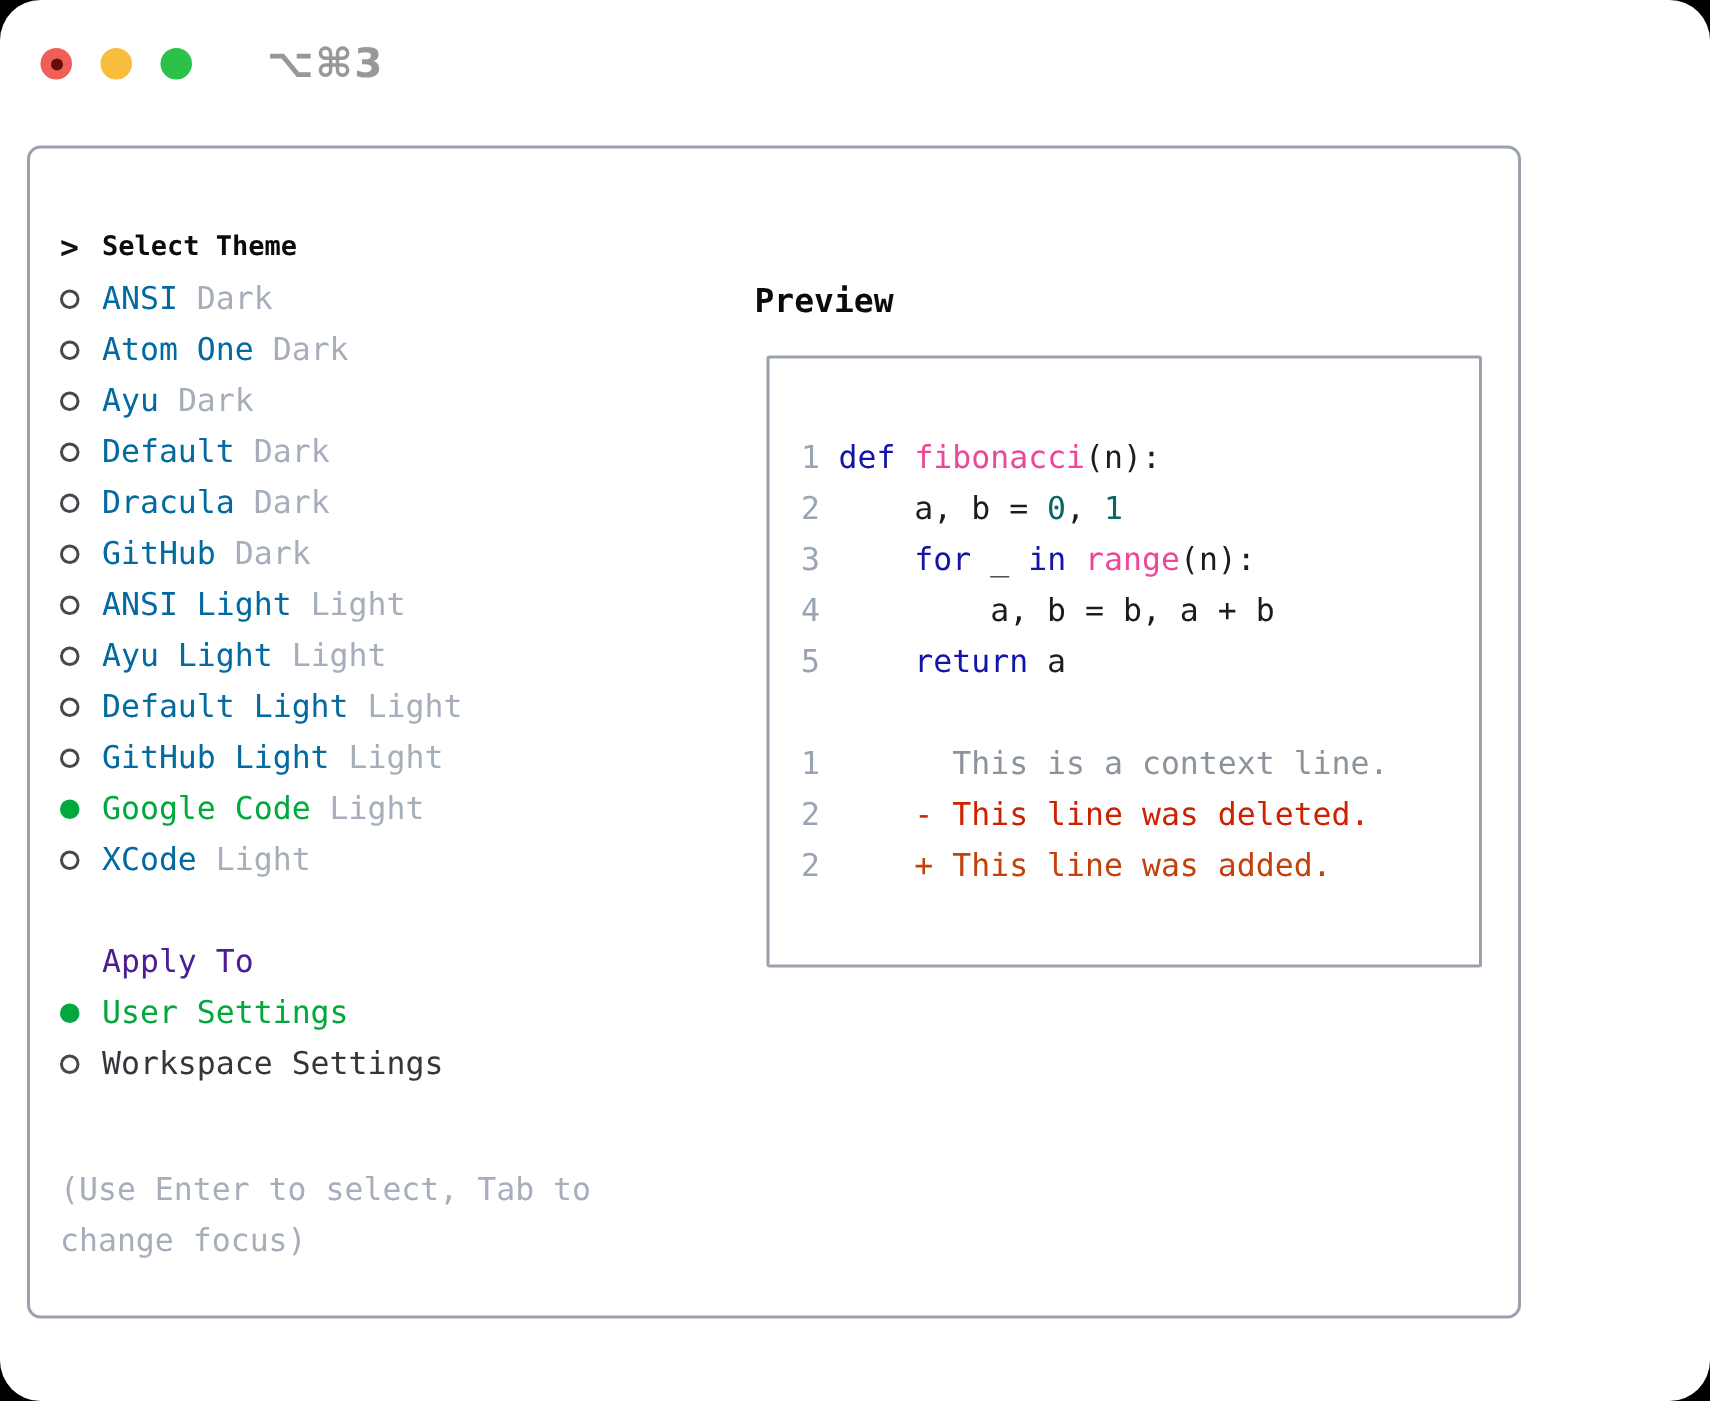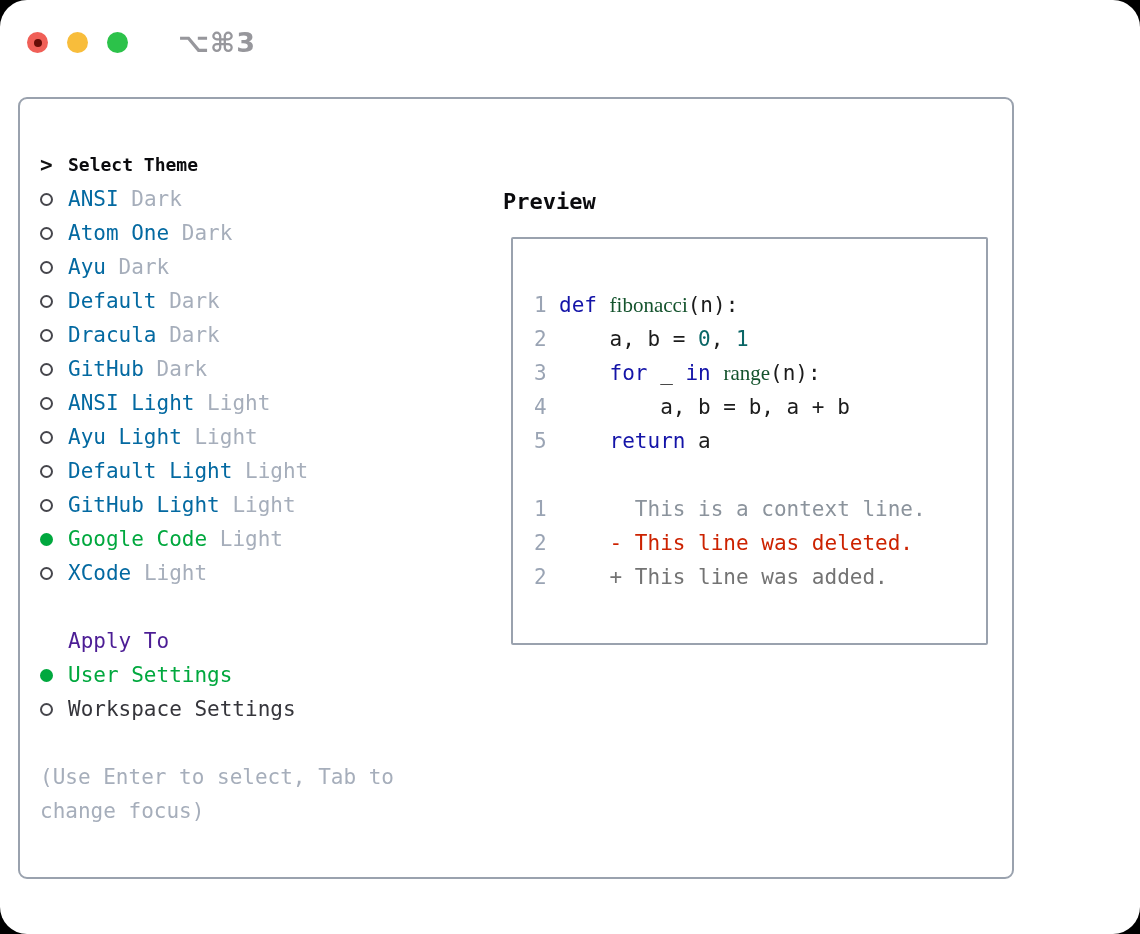--- a/index.html
+++ b/index.html
@@ -77,21 +77,21 @@
   }
   .ring.filled{background:#00a83e;border-color:#00a83e;}
   .theme-name{color:#0369a1;}
   .theme-name.selected{color:#00a83e;}
   .theme-tag{color:#a6aebb;}
   .spacer-row{height:34px;}
   .apply-title{color:#4c1d95;}
   .option-label{color:#35353b;}
   .option-label.selected{color:#00a83e;}
   .hint{
-    margin-top:0;
+    margin-top:16px;
     width:412px;
     color:#a6aebb;
     font-size:21px;line-height:34px;
   }
   
   .right-col{flex:1;box-sizing:border-box;padding-top:49px;}
   .preview-title{
     margin-left:21px;
     font-weight:bold;font-size:22px;line-height:34px;
     color:#0b0b0e;
@@ -109,26 +109,26 @@
     background:#fff;
   }
   .code-row{display:flex;height:34px;font-size:21px;line-height:34px;}
   .gutter{
     width:25px;flex:0 0 25px;
     color:#9aa4b4;
     white-space:pre;
   }
   .code-text{white-space:pre;color:#1c1c1c;}
   .tok-kwd{color:#1414a8;}
-  .tok-typ{color:#14532d;font-family:Liberation Serif, serif;}
+  .tok-typ{color:#ec4899;}
   .tok-lit{color:#0a6666;}
   .tok-pln{color:#1c1c1c;}
   .diff-context{color:#8b939c;}
   .diff-deleted{color:#cc2200;}
-  .diff-added{color:#737373;}
+  .diff-added{color:#c2410c;}
 </style>
 </head>
 <body>
 
 <div class="window">
 
   <div class="titlebar">
     <button class="traffic red">
       <span class="dot"></span>
     </button>

